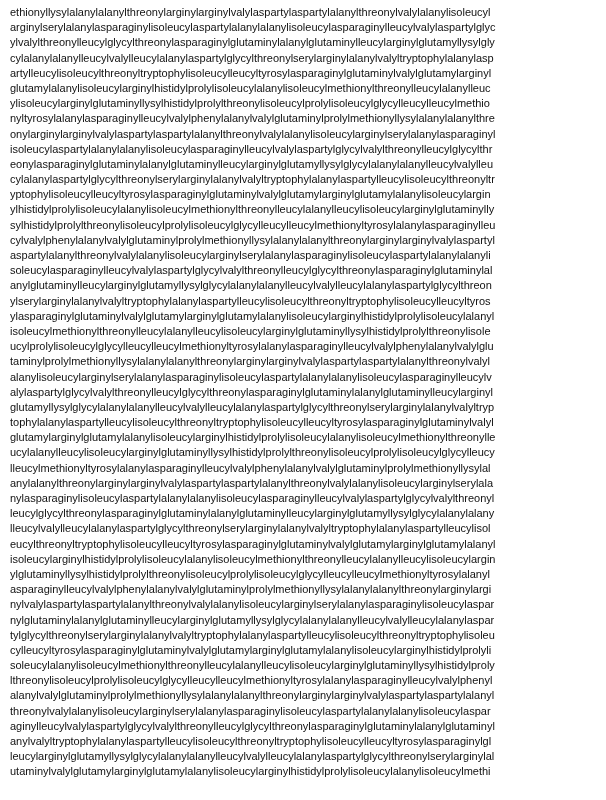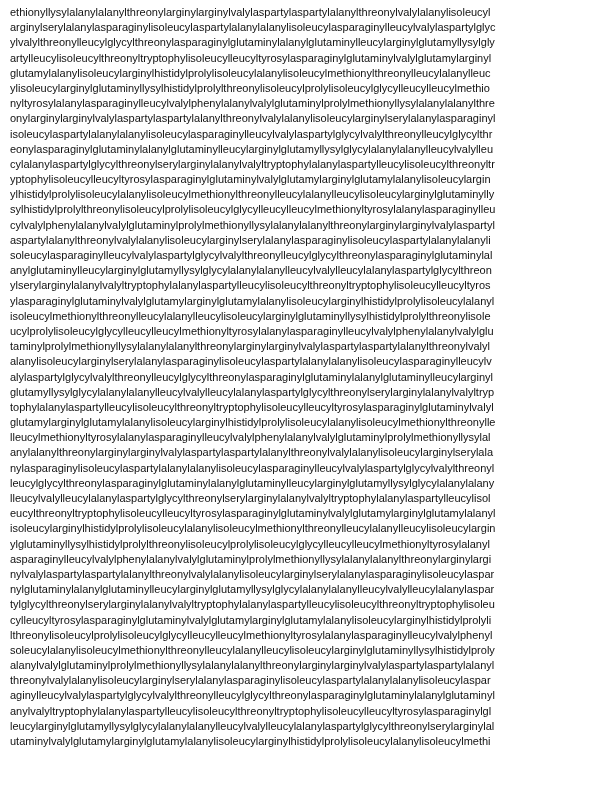--- a/index.html
+++ b/index.html
@@ -36,20 +36,21 @@
   }
 </style>
 </head>
 <body>
 
 <main class="page">
   <div class="text-block" id="text-block" style="color: rgb(17, 17, 17);">
       <div class="line">ethionyllysylalanylalanylthreonylarginylarginylvalylaspartylaspartylalanylthreonylvalylalanylisoleucyl</div>
       <div class="line">arginylserylalanylasparaginylisoleucylaspartylalanylalanylisoleucylasparaginylleucylvalylaspartylglyc</div>
       <div class="line">ylvalylthreonylleucylglycylthreonylasparaginylglutaminylalanylglutaminylleucylarginylglutamyllysylgly</div>
+      <div class="line">cylalanylalanylleucylvalylleucylalanylaspartylglycylthreonylserylarginylalanylvalyltryptophylalanylasp</div>
       <div class="line">artylleucylisoleucylthreonyltryptophylisoleucylleucyltyrosylasparaginylglutaminylvalylglutamylarginyl</div>
       <div class="line">glutamylalanylisoleucylarginylhistidylprolylisoleucylalanylisoleucylmethionylthreonylleucylalanylleuc</div>
       <div class="line">ylisoleucylarginylglutaminyllysylhistidylprolylthreonylisoleucylprolylisoleucylglycylleucylleucylmethio</div>
       <div class="line">nyltyrosylalanylasparaginylleucylvalylphenylalanylvalylglutaminylprolylmethionyllysylalanylalanylthre</div>
       <div class="line">onylarginylarginylvalylaspartylaspartylalanylthreonylvalylalanylisoleucylarginylserylalanylasparaginyl</div>
       <div class="line">isoleucylaspartylalanylalanylisoleucylasparaginylleucylvalylaspartylglycylvalylthreonylleucylglycylthr</div>
       <div class="line">eonylasparaginylglutaminylalanylglutaminylleucylarginylglutamyllysylglycylalanylalanylleucylvalylleu</div>
       <div class="line">cylalanylaspartylglycylthreonylserylarginylalanylvalyltryptophylalanylaspartylleucylisoleucylthreonyltr</div>
       <div class="line">yptophylisoleucylleucyltyrosylasparaginylglutaminylvalylglutamylarginylglutamylalanylisoleucylargin</div>
       <div class="line">ylhistidylprolylisoleucylalanylisoleucylmethionylthreonylleucylalanylleucylisoleucylarginylglutaminylly</div>
@@ -61,35 +62,36 @@
       <div class="line">ylserylarginylalanylvalyltryptophylalanylaspartylleucylisoleucylthreonyltryptophylisoleucylleucyltyros</div>
       <div class="line">ylasparaginylglutaminylvalylglutamylarginylglutamylalanylisoleucylarginylhistidylprolylisoleucylalanyl</div>
       <div class="line">isoleucylmethionylthreonylleucylalanylleucylisoleucylarginylglutaminyllysylhistidylprolylthreonylisole</div>
       <div class="line">ucylprolylisoleucylglycylleucylleucylmethionyltyrosylalanylasparaginylleucylvalylphenylalanylvalylglu</div>
       <div class="line">taminylprolylmethionyllysylalanylalanylthreonylarginylarginylvalylaspartylaspartylalanylthreonylvalyl</div>
       <div class="line">alanylisoleucylarginylserylalanylasparaginylisoleucylaspartylalanylalanylisoleucylasparaginylleucylv</div>
       <div class="line">alylaspartylglycylvalylthreonylleucylglycylthreonylasparaginylglutaminylalanylglutaminylleucylarginyl</div>
       <div class="line">glutamyllysylglycylalanylalanylleucylvalylleucylalanylaspartylglycylthreonylserylarginylalanylvalyltryp</div>
       <div class="line">tophylalanylaspartylleucylisoleucylthreonyltryptophylisoleucylleucyltyrosylasparaginylglutaminylvalyl</div>
       <div class="line">glutamylarginylglutamylalanylisoleucylarginylhistidylprolylisoleucylalanylisoleucylmethionylthreonylle</div>
+      <div class="line">ucylalanylleucylisoleucylarginylglutaminyllysylhistidylprolylthreonylisoleucylprolylisoleucylglycylleucy</div>
       <div class="line">lleucylmethionyltyrosylalanylasparaginylleucylvalylphenylalanylvalylglutaminylprolylmethionyllysylal</div>
       <div class="line">anylalanylthreonylarginylarginylvalylaspartylaspartylalanylthreonylvalylalanylisoleucylarginylserylala</div>
       <div class="line">nylasparaginylisoleucylaspartylalanylalanylisoleucylasparaginylleucylvalylaspartylglycylvalylthreonyl</div>
       <div class="line">leucylglycylthreonylasparaginylglutaminylalanylglutaminylleucylarginylglutamyllysylglycylalanylalany</div>
       <div class="line">lleucylvalylleucylalanylaspartylglycylthreonylserylarginylalanylvalyltryptophylalanylaspartylleucylisol</div>
       <div class="line">eucylthreonyltryptophylisoleucylleucyltyrosylasparaginylglutaminylvalylglutamylarginylglutamylalanyl</div>
       <div class="line">isoleucylarginylhistidylprolylisoleucylalanylisoleucylmethionylthreonylleucylalanylleucylisoleucylargin</div>
       <div class="line">ylglutaminyllysylhistidylprolylthreonylisoleucylprolylisoleucylglycylleucylleucylmethionyltyrosylalanyl</div>
       <div class="line">asparaginylleucylvalylphenylalanylvalylglutaminylprolylmethionyllysylalanylalanylthreonylarginylargi</div>
       <div class="line">nylvalylaspartylaspartylalanylthreonylvalylalanylisoleucylarginylserylalanylasparaginylisoleucylaspar</div>
       <div class="line">nylglutaminylalanylglutaminylleucylarginylglutamyllysylglycylalanylalanylleucylvalylleucylalanylaspar</div>
       <div class="line">tylglycylthreonylserylarginylalanylvalyltryptophylalanylaspartylleucylisoleucylthreonyltryptophylisoleu</div>
       <div class="line">cylleucyltyrosylasparaginylglutaminylvalylglutamylarginylglutamylalanylisoleucylarginylhistidylprolyli</div>
+      <div class="line">soleucylalanylisoleucylmethionylthreonylleucylalanylleucylisoleucylarginylglutaminyllysylhistidylproly</div>
       <div class="line">lthreonylisoleucylprolylisoleucylglycylleucylleucylmethionyltyrosylalanylasparaginylleucylvalylphenyl</div>
-      <div class="line">soleucylalanylisoleucylmethionylthreonylleucylalanylleucylisoleucylarginylglutaminyllysylhistidylproly</div>
       <div class="line">alanylvalylglutaminylprolylmethionyllysylalanylalanylthreonylarginylarginylvalylaspartylaspartylalanyl</div>
       <div class="line">threonylvalylalanylisoleucylarginylserylalanylasparaginylisoleucylaspartylalanylalanylisoleucylaspar</div>
       <div class="line">aginylleucylvalylaspartylglycylvalylthreonylleucylglycylthreonylasparaginylglutaminylalanylglutaminyl</div>
       <div class="line">anylvalyltryptophylalanylaspartylleucylisoleucylthreonyltryptophylisoleucylleucyltyrosylasparaginylgl</div>
       <div class="line">leucylarginylglutamyllysylglycylalanylalanylleucylvalylleucylalanylaspartylglycylthreonylserylarginylal</div>
       <div class="line">utaminylvalylglutamylarginylglutamylalanylisoleucylarginylhistidylprolylisoleucylalanylisoleucylmethi</div>
     </div>
 </main>
 
 </body></html>

